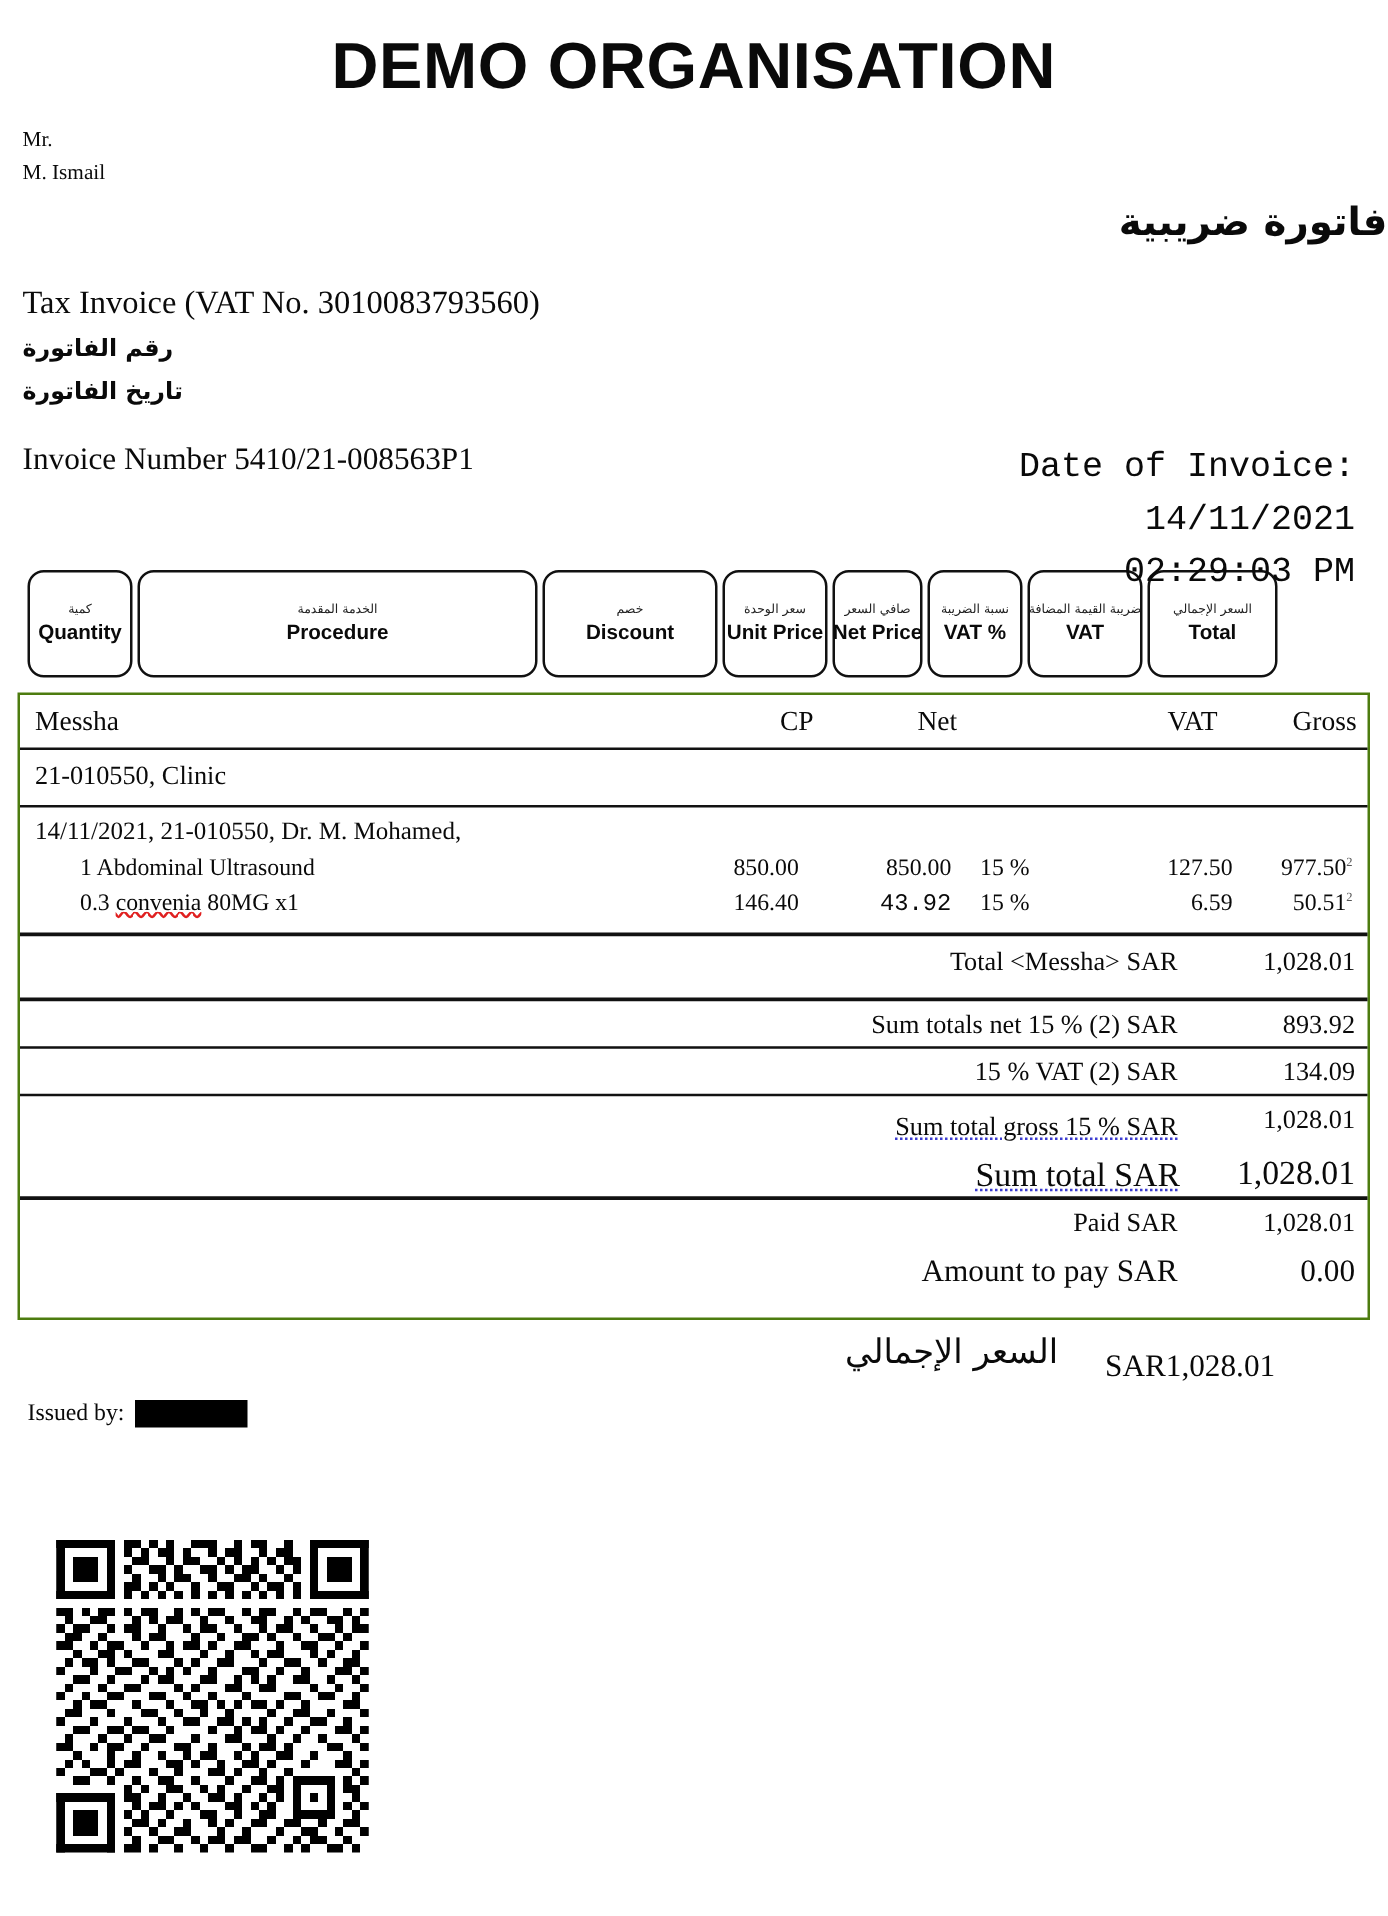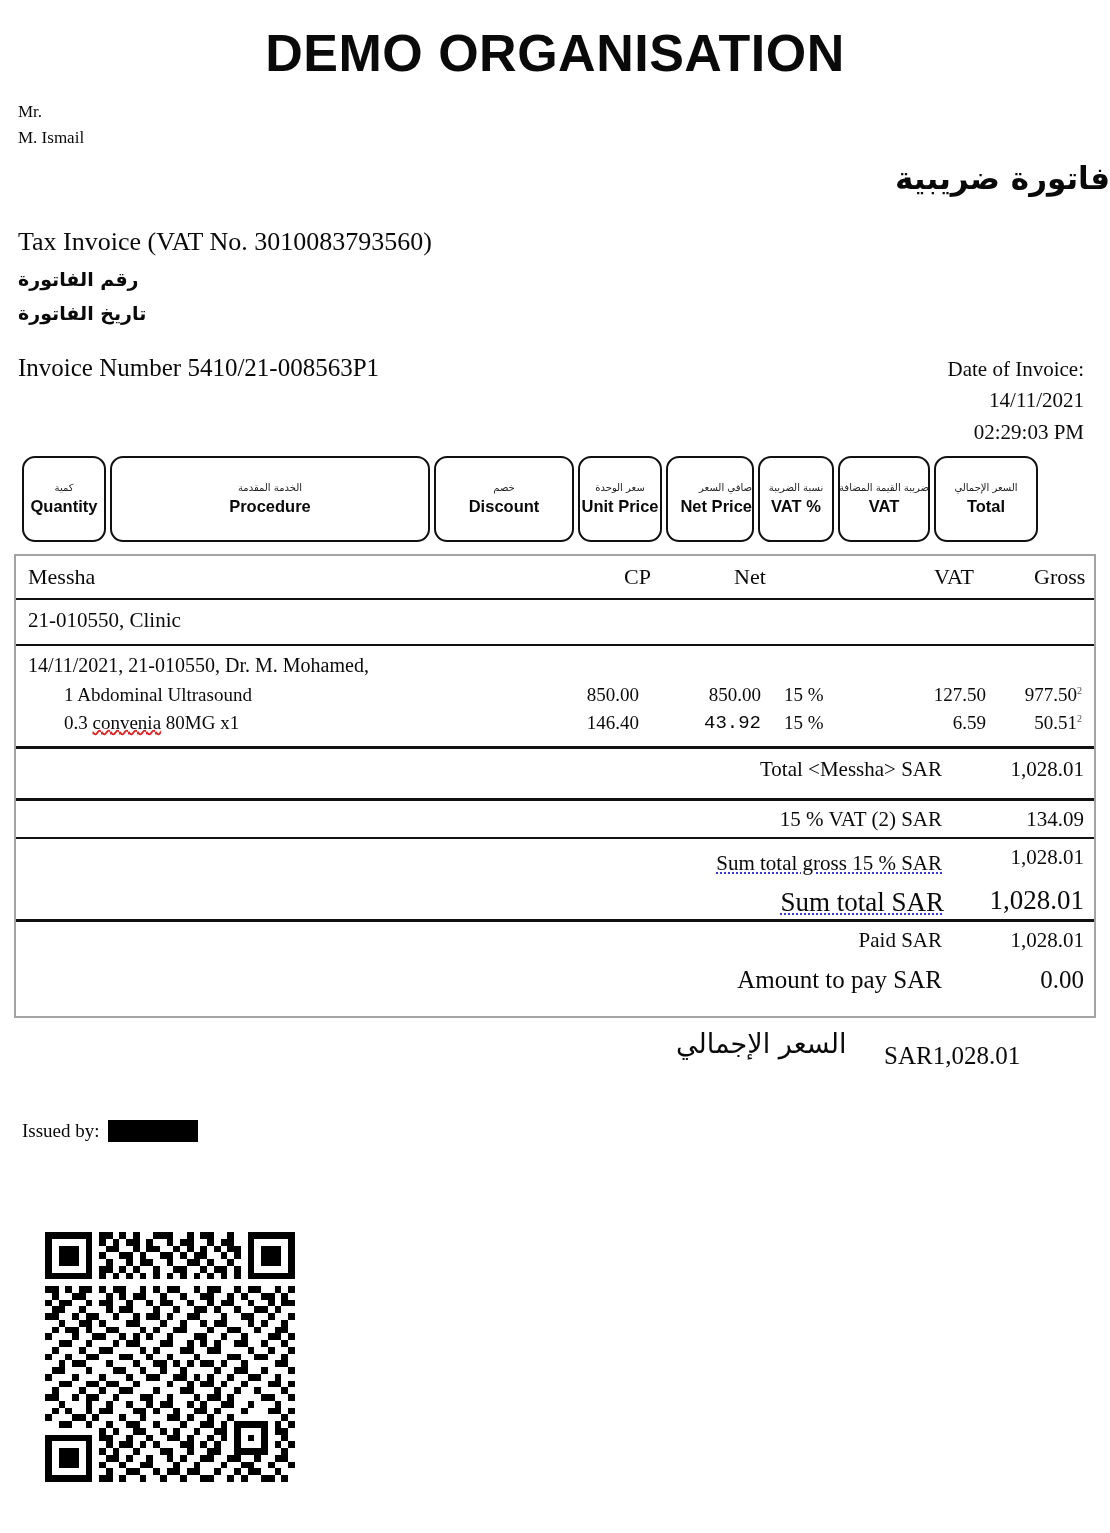--- a/index.html
+++ b/index.html
@@ -69,22 +69,23 @@
     position: absolute;
     left: 18px;
     top: 0;
     font-size: 25px;
   }
   .inv-date {
     position: absolute;
     right: 26px;
     top: 0;
     text-align: right;
-    font-size: 21px;
+    font-size: 28px;
     line-height: 1.5;
+    font-family: Liberation Mono, monospace;
   }
 
   
   .colhead {
     display: flex;
     margin: 6px 14px 0 22px;
     gap: 4px;
     align-items: stretch;
   }
   .colbox {
@@ -113,29 +114,29 @@
     font-weight: bold;
     font-size: 16.5px;
     text-align: center;
     white-space: nowrap;
     color: #0a0a0a;
   }
   .cb-qty      { width: 84px; }
   .cb-proc     { width: 320px; }
   .cb-disc     { width: 140px; }
   .cb-unit     { width: 84px; }
-  .cb-net      { width: 88px; align-items: flex-end; }
+  .cb-net      { width: 72px; }
   .cb-vatp     { width: 76px; }
   .cb-vat      { width: 92px; }
   .cb-total    { width: 104px; }
 
   
   .tbl {
     margin: 12px 14px 0 14px;
-    border: 2px solid #a3a3a3;
+    border: 2px solid #4d7c0f;
     border-collapse: collapse;
     width: 1082px;
     background: #fff;
   }
 
   .hdrrow {
     position: relative;
     height: 44px;
     border-bottom: 2px solid #111;
   }
@@ -337,20 +338,24 @@
       <div class="num" style="right:108px; width:110px;">6.59</div>
       <div class="num" style="right:12px;  width:96px;"><span>50.51</span><span class="supsm">2</span></div>
     </div>
   </div>
 
   <div class="totrow" style="height:52px; border-bottom:3px solid #111;">
     <div class="tlabel" style="top:8px; font-size:21px;">Total &lt;Messha&gt; SAR</div>
     <div class="tval" style="top:8px; font-size:21px;">1,028.01</div>
   </div>
 
+  <div class="totrow" style="height:38px;">
+    <div class="tlabel" style="top:6px; font-size:21px;">Sum totals net 15 % (2) SAR</div>
+    <div class="tval" style="top:6px; font-size:21px;">893.92</div>
+  </div>
 
   <div class="totrow" style="height:38px;">
     <div class="tlabel" style="top:6px; font-size:21px;">15 % VAT (2) SAR</div>
     <div class="tval" style="top:6px; font-size:21px;">134.09</div>
   </div>
 
   <div class="totrow" style="height:83px; border-bottom:3px solid #111;">
     <div class="tlabel grammar" style="top:12px; font-size:21px;">Sum total gross 15 % SAR</div>
     <div class="tval" style="top:6px; font-size:21px;">1,028.01</div>
 

